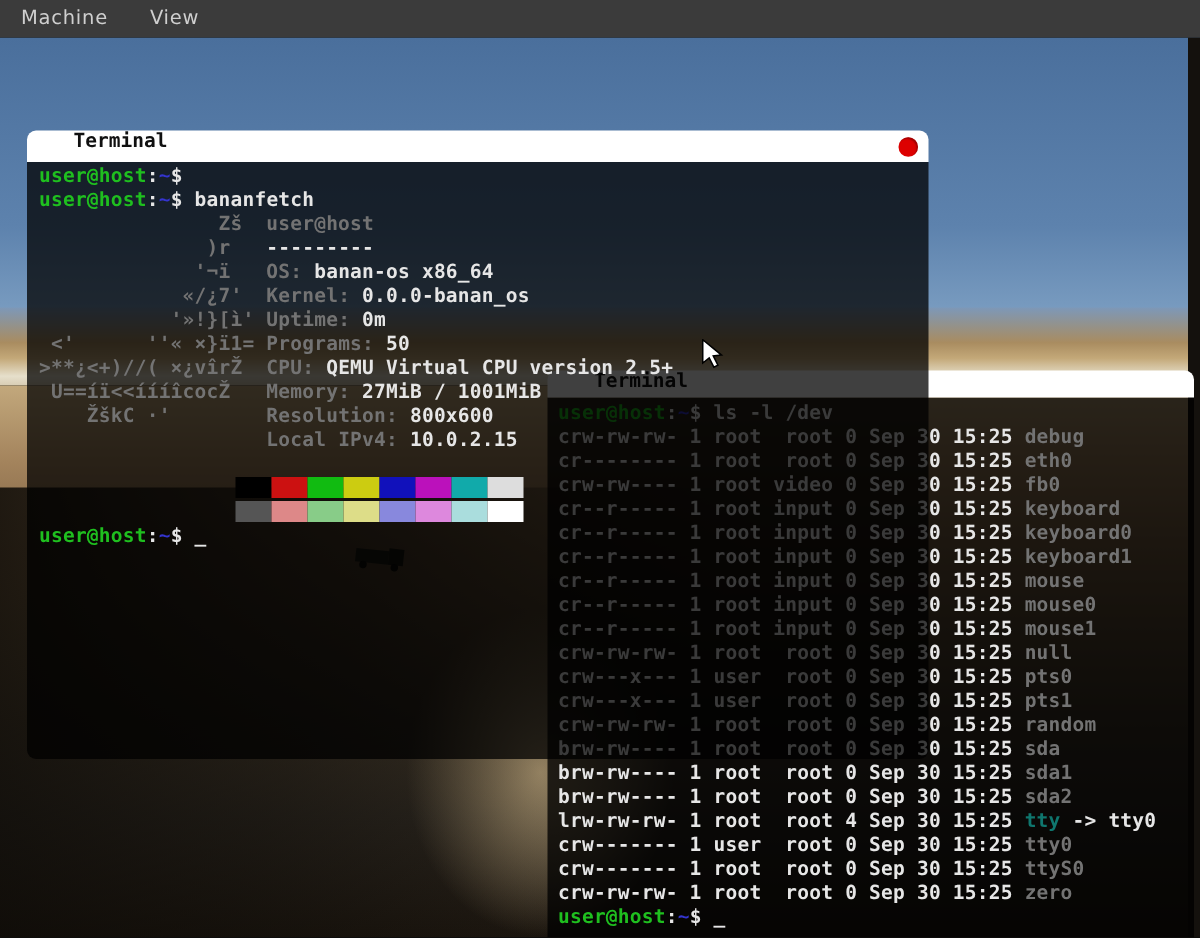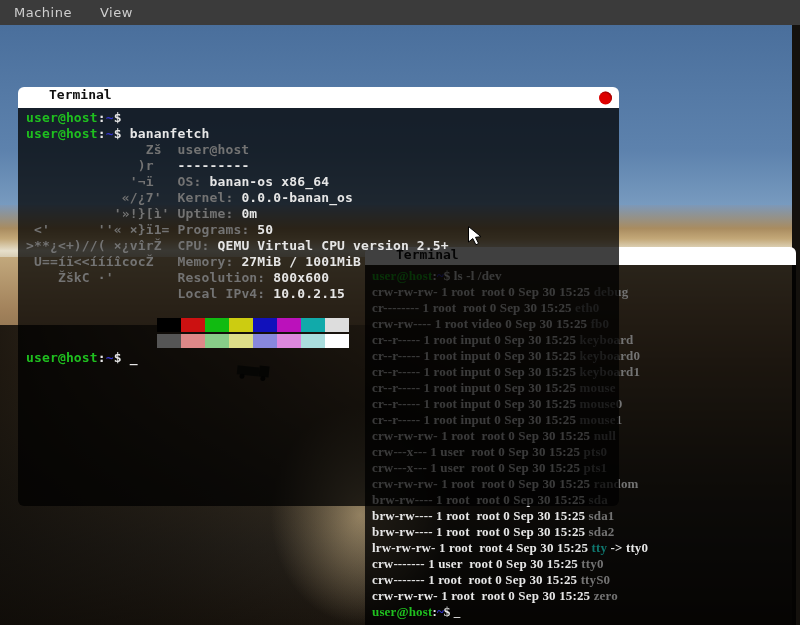--- a/index.html
+++ b/index.html
@@ -41,21 +41,21 @@
   .win2 .titlebar { height:18px; border-radius:6px 6px 0 0; }
   .title-text { font-family:"DejaVu Sans Mono", monospace; font-weight:bold; font-size:13px;
                 color:#101010; padding-left:7px; }
   .close-btn { position:absolute; right:7px; top:50%; transform:translateY(-50%);
                width:13px; height:13px; border-radius:50%; background:#dd0000;
                box-shadow:inset -1px 1px 1px rgba(120,0,0,0.6); cursor:pointer; }
   .term-content { font-family:"DejaVu Sans Mono", monospace; font-weight:bold; font-size:13px;
                   line-height:16px; letter-spacing:0.15px; white-space:pre; overflow:hidden; }
   .win1 .term-content { height:398px; background:rgba(0,0,0,0.75); border-radius:0 0 6px 6px;
                         padding:2px 0 0 8px; }
-  .win2 .term-content { height:360px; background:rgba(0,0,0,0.78); padding:3px 0 0 7px;font-family:Liberation Serif, serif; }
+  .win2 .term-content { height:360px; background:rgba(0,0,0,0.78); padding:3px 0 0 7px; }
   .tline { height:16px; white-space:pre; }
 
   .c-g { color:#1fbf1f; }
   .c-w { color:#e6e6e6; }
   .c-b { color:#3434cf; }
   .c-y { color:#737373; }
   .c-c { color:#0f766e; }
 
   .pal-indent { display:inline-block; width:131px; height:14px; }
   .swatch { display:inline-block; width:24px; height:14px; vertical-align:top; }

